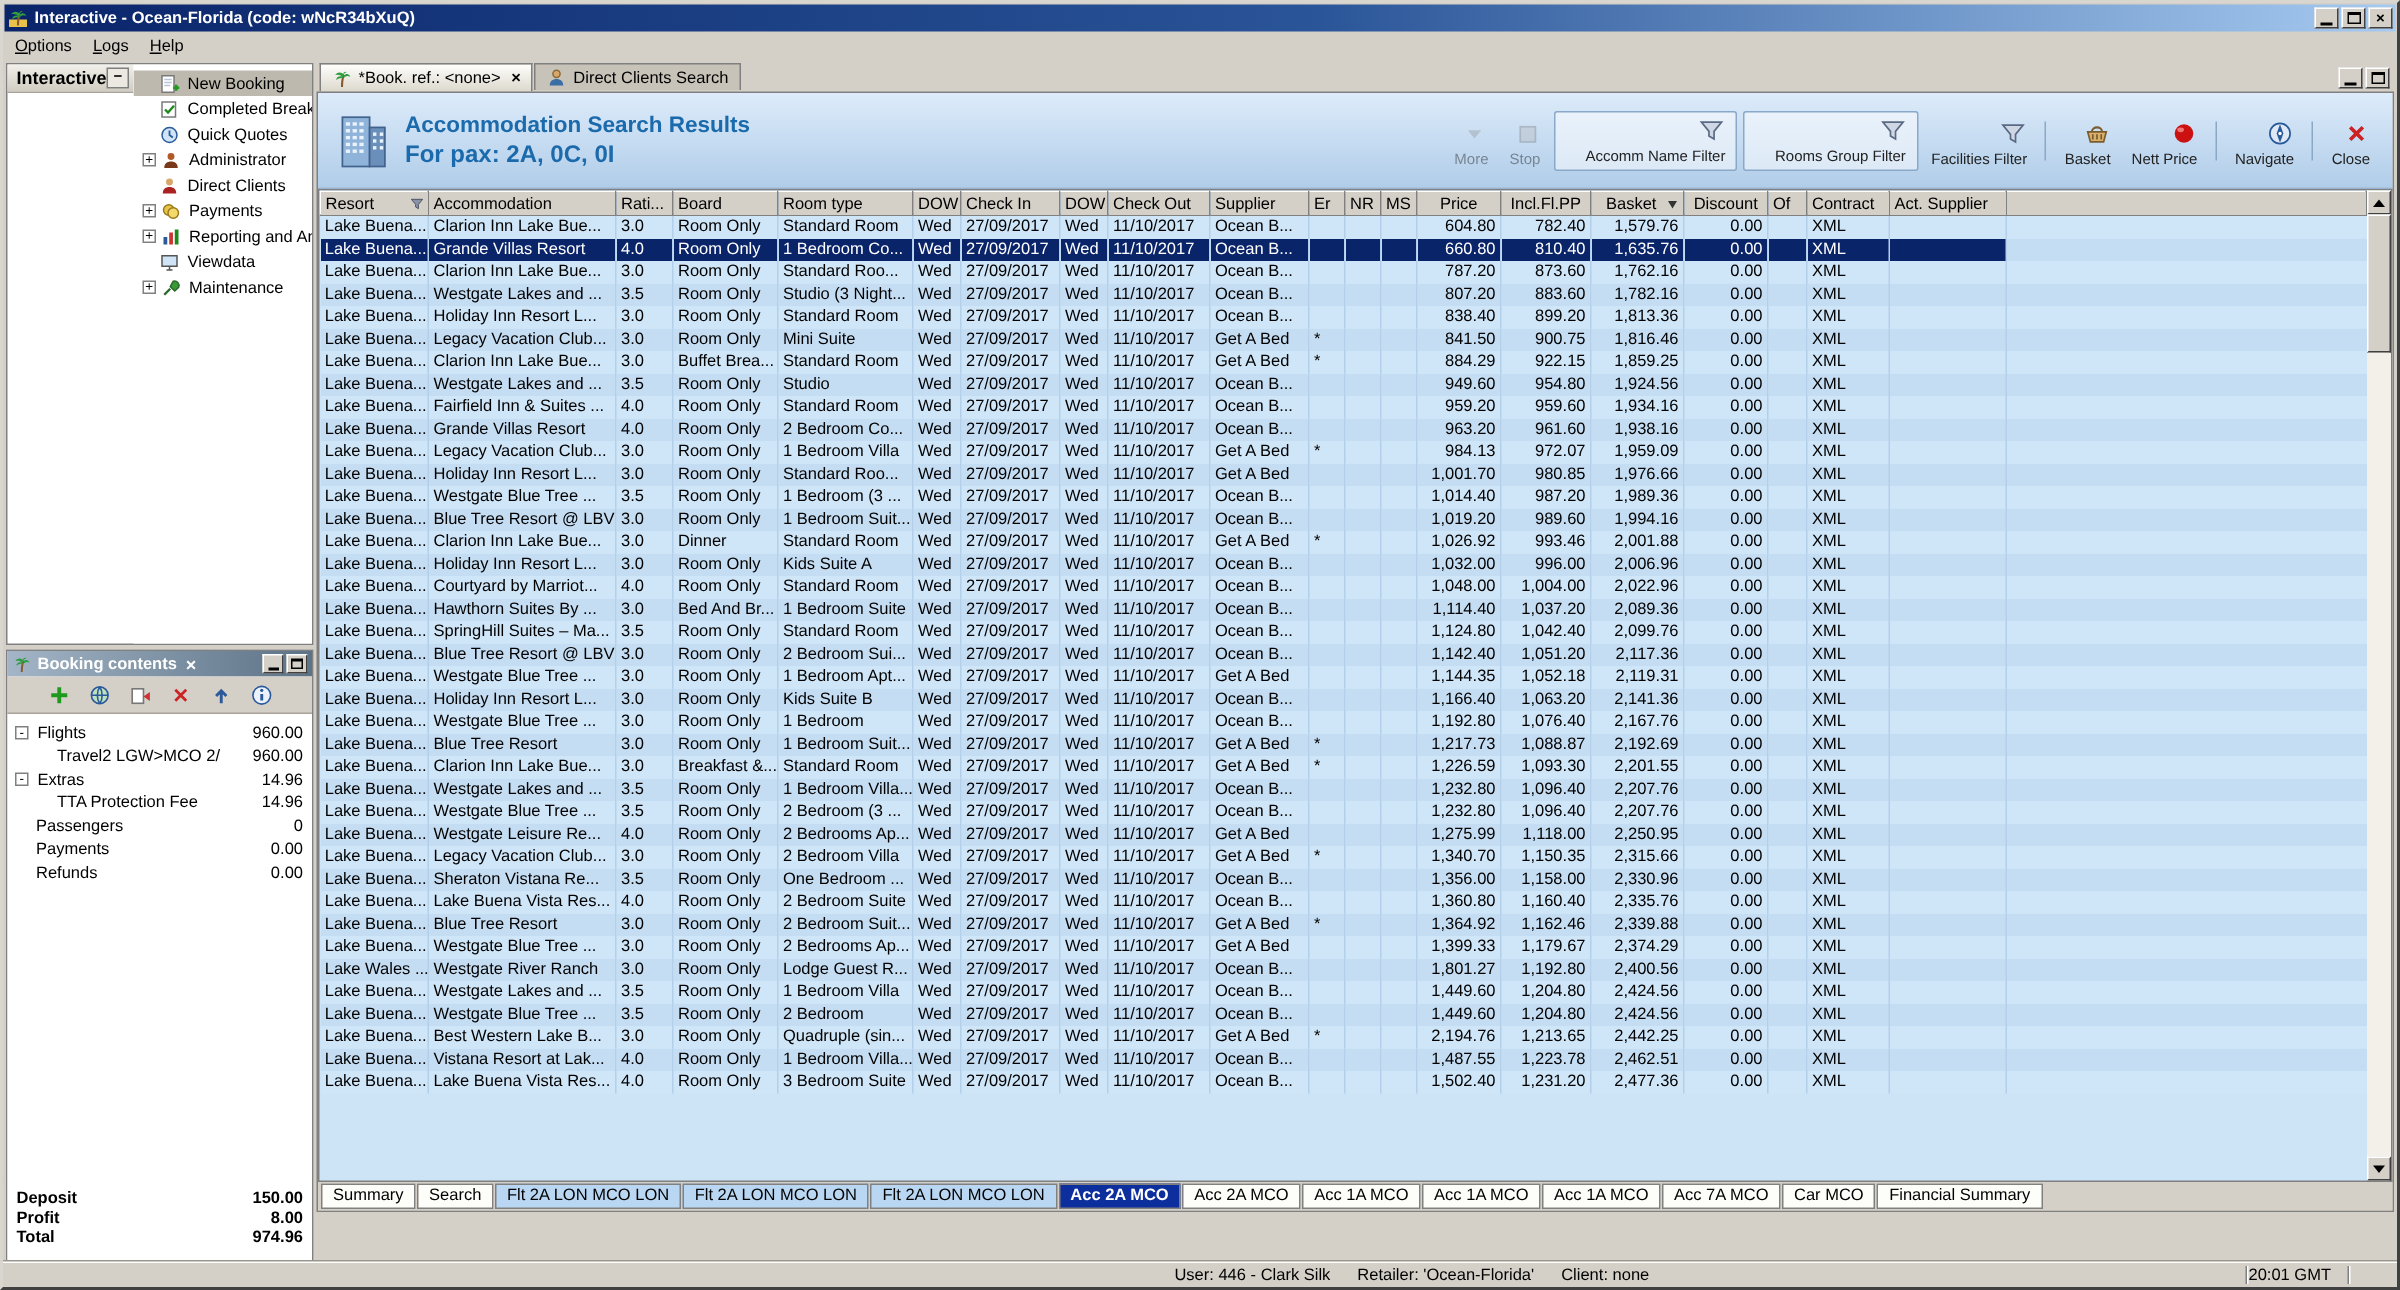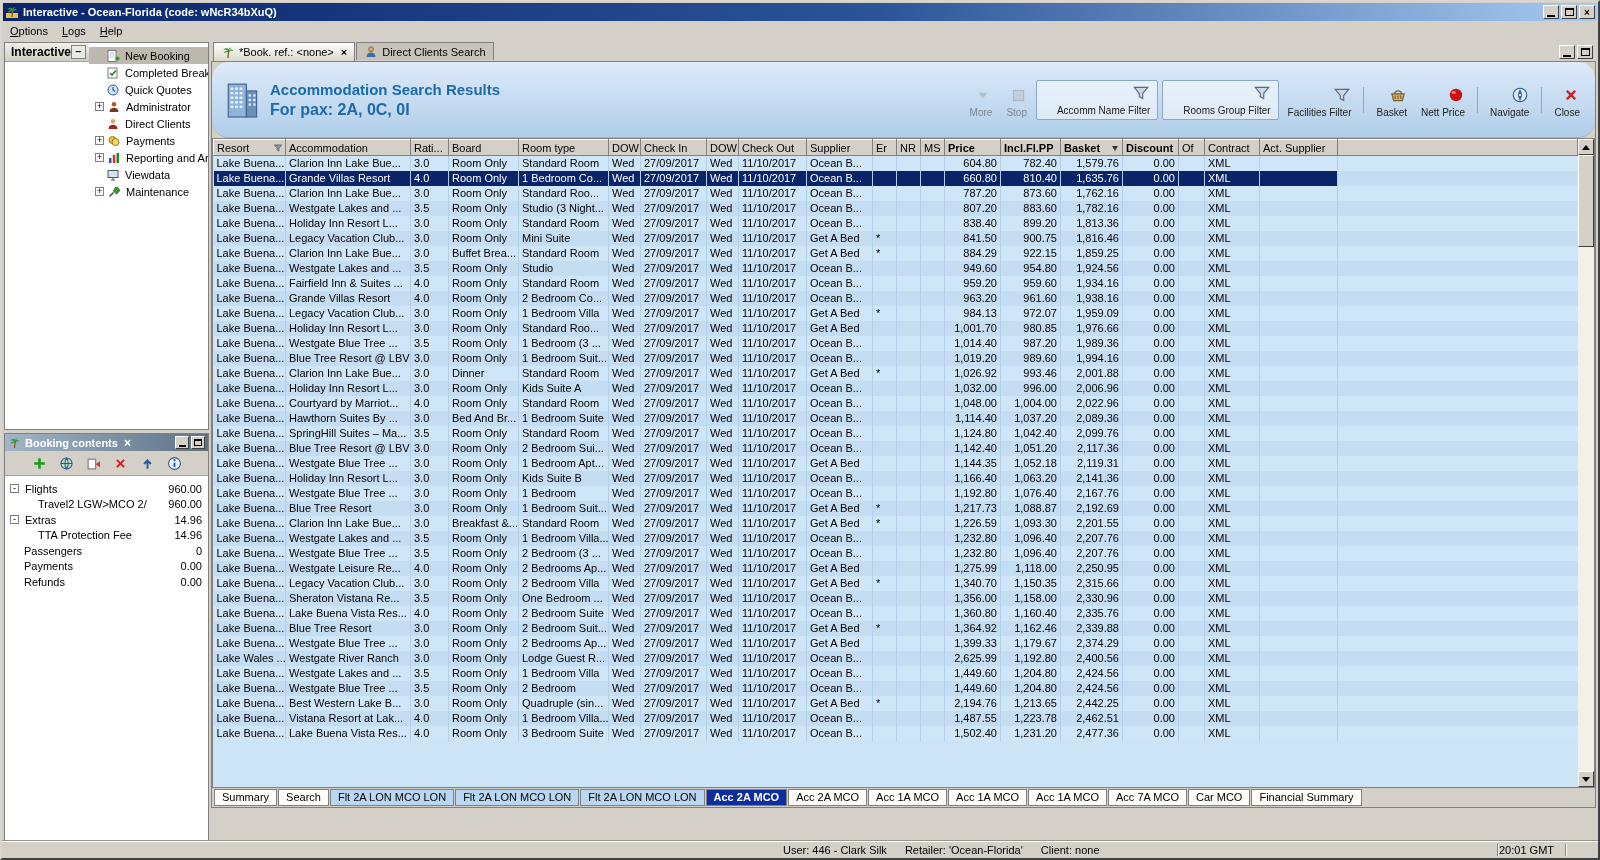--- a/index.html
+++ b/index.html
@@ -65,42 +65,42 @@
   .doc-tabbar { height:19px; display:flex; align-items:flex-end; padding-left:2px; flex:none; }
   .doc-tab { display:flex; align-items:center; gap:4px; height:18px; padding:0 7px; border:1px solid #808080; border-bottom:none; background:#c7c3b8; margin-right:1px; white-space:nowrap; }
   .doc-tab.active { background:linear-gradient(#fefefc,#dcd8cc); height:19px; }
   .tab-close { font-weight:bold; margin-left:3px; }
   .mdi-btns { margin-left:auto; display:flex; gap:2px; align-items:center; padding:0 3px 2px 0; }
 
   .doc-body { flex:1; border:1px solid #808080; background:#d4d0c8; display:flex; flex-direction:column; min-height:0; }
   .main-bottom-gap { height:33px; flex:none; }
 
   
-  .doc-header { height:76px; background:linear-gradient(180deg,#ddebfa,#b0cde9); display:flex; align-items:center; border-bottom:1px solid #96b4d2; flex:none;border-radius:17px; }
+  .doc-header { height:64px; background:linear-gradient(180deg,#ddebfa,#b0cde9); display:flex; align-items:center; border-bottom:1px solid #96b4d2; flex:none; }
   .bld-ic { width:34px; height:40px; margin-left:14px; flex:none; }
   .bld-ic svg { width:100%; height:100%; }
   .hdr-titles { margin-left:10px; }
   .hdr-title { color:#1b6aab; font-weight:bold; font-size:15px; }
   .hdr-sub { color:#1b6aab; font-weight:bold; font-size:16px; margin-top:3px; }
   .header-toolbar { margin-left:auto; display:flex; align-items:stretch; padding:4px 8px 3px 0; }
   .tb-btn { display:flex; flex-direction:column; align-items:flex-end; justify-content:flex-end; gap:3px; padding:3px 7px; }
   .tb-btn .icn { width:18px; height:18px; }
   .tb-btn-label { font-size:10px; white-space:nowrap; color:#222; }
   .tb-btn.disabled { opacity:.45; }
   .tb-btn.boxed { background:rgba(255,255,255,.5); border:1px solid #8aa8c8; border-radius:2px; margin:1px 2px;padding-left:20px; }
   .tb-sep { width:1px; background:#8aa8c8; margin:8px 5px; }
 
   .results-bar { height:20px; line-height:20px; font-weight:bold; padding-left:8px; background:linear-gradient(180deg,#edf4fb,#c9dced); border-bottom:1px solid #9ab6d2; flex:none; }
 
   
   .table-zone { flex:1; display:flex; min-height:0; }
   .grid-area { flex:1; overflow:hidden; background:#cde4f7; border:1px solid #808080; border-right:none; }
   .grid-table { table-layout:fixed; width:100%; border-collapse:collapse; }
   th.gh { background:#d4d0c8; border:1px solid; border-color:#fff #808080 #808080 #fff; font-weight:normal; height:16px; padding:0 3px; text-align:left; white-space:nowrap; overflow:hidden; font-size:11px; position:relative; }
-  th.gh.r { text-align:left;font-weight:bold; }
+  th.gh.r { text-align:center; }
   th.gh.has-sort { padding-right:11px; }
   .hdr-ic { position:absolute; right:2px; top:3px; width:10px; height:10px; }
   tr.grow { height:15px; }
   td.gc { height:15px; line-height:15px; padding:0 3px; white-space:nowrap; overflow:hidden; border-right:1px solid #b4cfe9; font-size:11px; }
   td.gc.r { text-align:right; }
   td.gc.filler { border-right:none; }
   tr.grow { background:#cfe5f8; }
   tr.grow.alt { background:#c5ddf3; }
   tr.grow.sel td.gc:not(.filler) { background:#0a246a; color:#fff; }
 
@@ -359,20 +359,34 @@
             </div>
             <div class="bc-row" style="padding-left: 4px;">
               <span class="expander"></span>
               <span class="bc-label">Payments</span>
               <span class="bc-value">0.00</span>
             </div>
             <div class="bc-row" style="padding-left: 4px;">
               <span class="expander"></span>
               <span class="bc-label">Refunds</span>
               <span class="bc-value">0.00</span>
+            </div>
+          </div>
+        <div class="bc-summary" id="bc-summary">
+            <div class="bc-sum-row">
+              <span class="bc-sum-label">Deposit</span>
+              <span class="bc-sum-value">150.00</span>
+            </div>
+            <div class="bc-sum-row">
+              <span class="bc-sum-label">Profit</span>
+              <span class="bc-sum-value">8.00</span>
+            </div>
+            <div class="bc-sum-row">
+              <span class="bc-sum-label">Total</span>
+              <span class="bc-sum-value">974.96</span>
             </div>
           </div>
       </div>
     </div>
 
     <div class="main-col">
       <div class="doc-tabbar">
         <div id="doc-tabs" style="display:flex">
             <div class="doc-tab active">
               <span class="icn">
@@ -1348,21 +1362,21 @@
                     <td class="gc">Room Only</td>
                     <td class="gc">Lodge Guest R...</td>
                     <td class="gc">Wed</td>
                     <td class="gc">27/09/2017</td>
                     <td class="gc">Wed</td>
                     <td class="gc">11/10/2017</td>
                     <td class="gc">Ocean B...</td>
                     <td class="gc"></td>
                     <td class="gc"></td>
                     <td class="gc"></td>
-                    <td class="gc r">2,625.99</td>
+                    <td class="gc r">1,801.27</td>
                     <td class="gc r">1,192.80</td>
                     <td class="gc r">2,400.56</td>
                     <td class="gc r">0.00</td>
                     <td class="gc"></td>
                     <td class="gc">XML</td>
                     <td class="gc"></td>
                     <td class="gc filler"></td>
                   </tr>
                   <tr class="grow">
                     <td class="gc">Lake Buena...</td>

